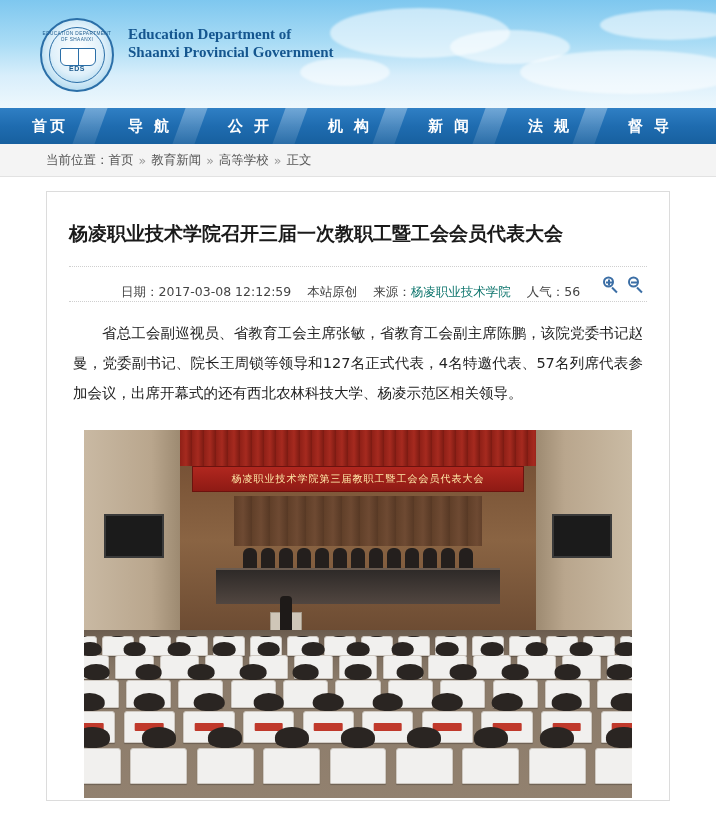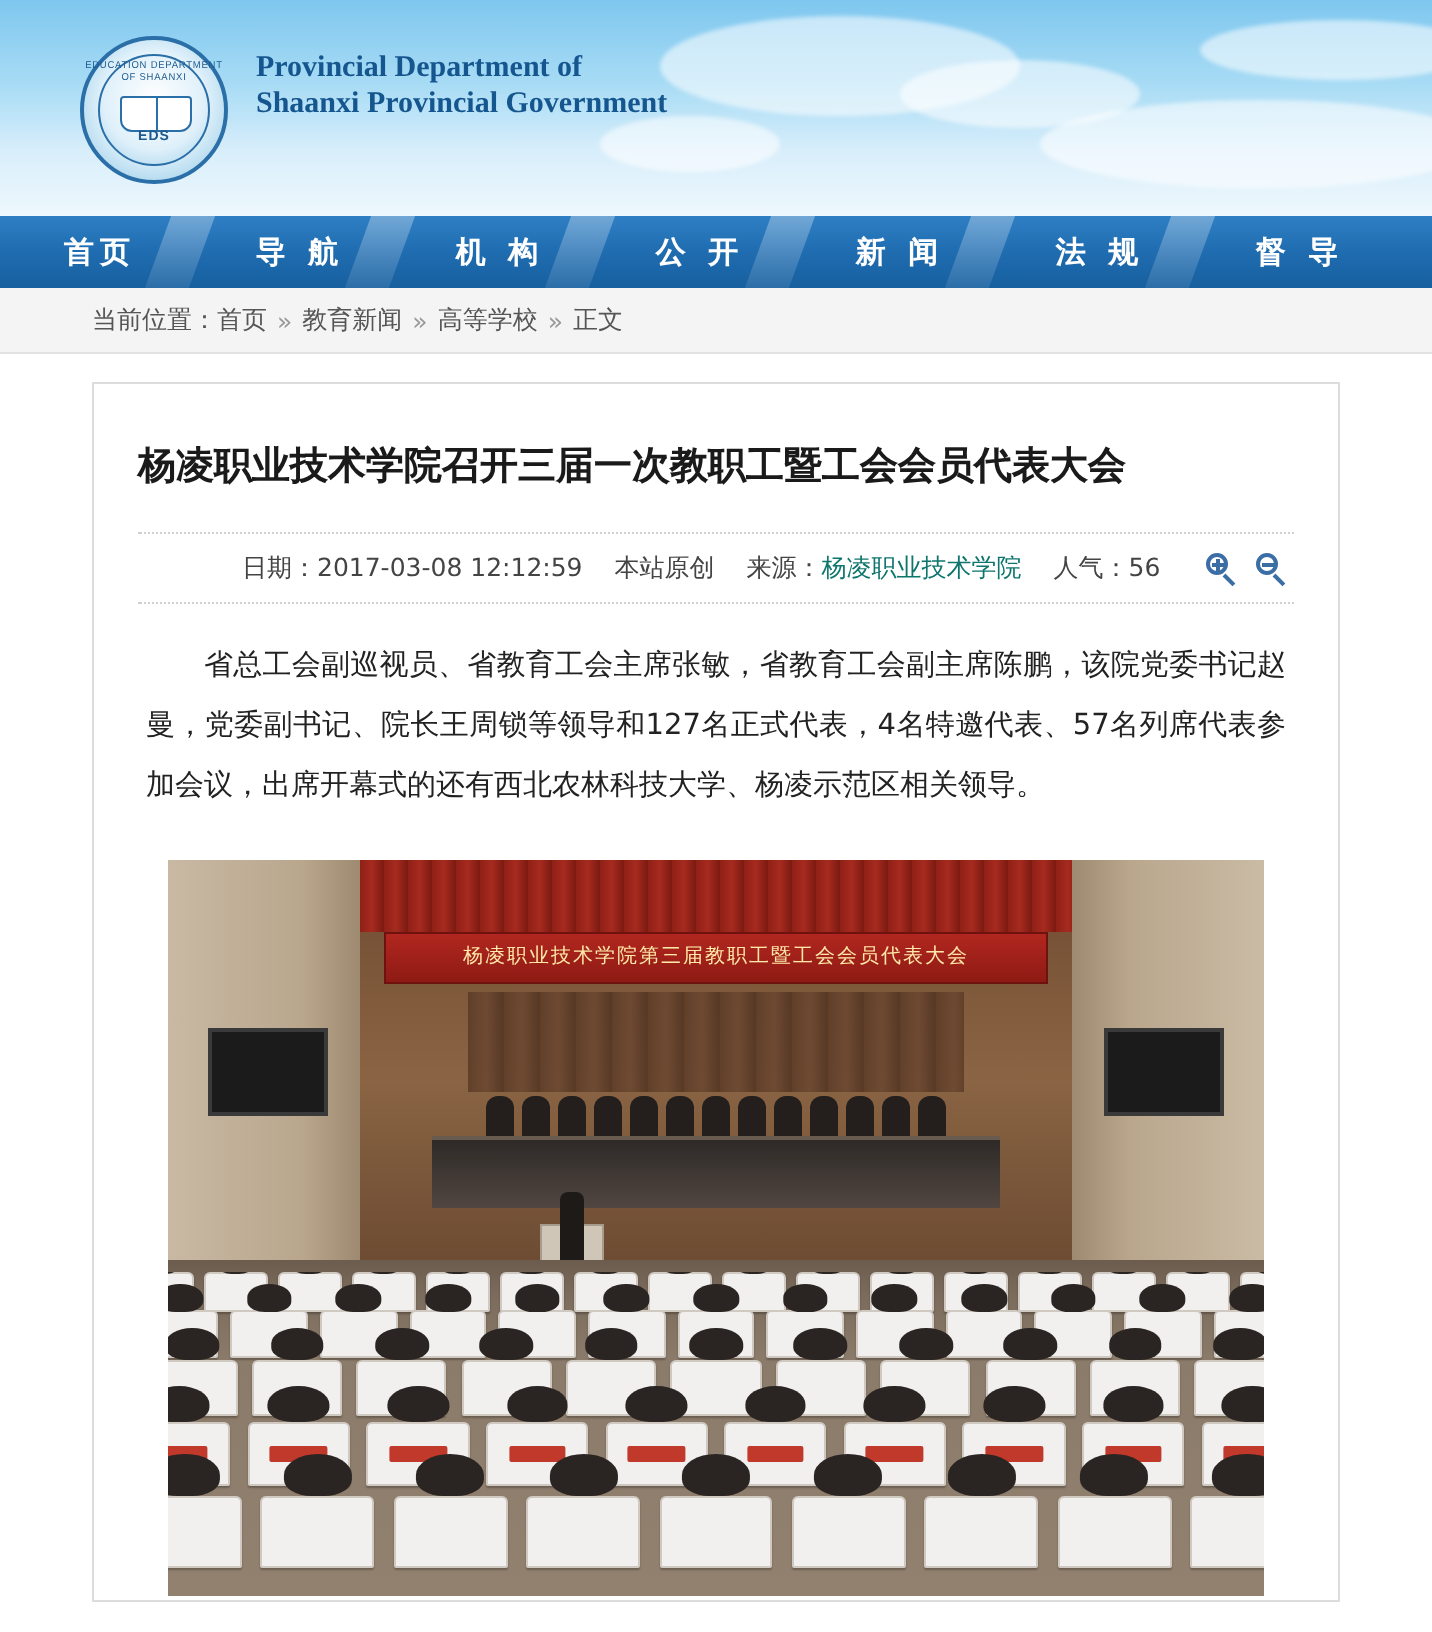--- a/index.html
+++ b/index.html
@@ -203,21 +203,21 @@
     font-weight: bold;
     color: #1a1a1a;
     line-height: 30px;
     padding: 6px 0 18px 0;
   }
   .meta-bar {
     border-top: 1px dotted #cfcfcf;
     border-bottom: 1px dotted #cfcfcf;
     height: 34px;
     display: flex;
-    align-items: center;
+    align-items: flex-end;
     font-size: 12.5px;
     color: #444;
     font-family: "DejaVu Sans", "Liberation Sans", sans-serif;
     position: relative;
   }
   .meta-bar .m-item { margin-right: 16px; white-space: nowrap; }
   .meta-bar .m-left { padding-left: 52px; display: flex; align-items: center; }
   .meta-bar .src-link { color: #0f766e; text-decoration: none; cursor: pointer; }
   .meta-tools {
     position: absolute;
@@ -403,37 +403,37 @@
 
     <div class="emblem">
       <div class="ring"></div>
       <div class="inner"></div>
       <div class="arc-text">EDUCATION DEPARTMENT OF SHAANXI</div>
       <div class="book"></div>
       <div class="eds">EDS</div>
     </div>
 
     <div class="title-block">
-      <div class="title-en1">Provincial Department of</div>
+      <div class="title-en1">Education Department of</div>
       <div class="title-en2">Shaanxi Provincial Government</div>
     </div>
   </div>
 
   <div class="nav">
     <div class="nav-item">
       <span>首页</span>
     </div>
     <div class="nav-item">
       <span>导 航</span>
     </div>
     <div class="nav-item">
+      <span>公 开</span>
+    </div>
+    <div class="nav-item">
       <span>机 构</span>
-    </div>
-    <div class="nav-item">
-      <span>公 开</span>
     </div>
     <div class="nav-item">
       <span>新 闻</span>
     </div>
     <div class="nav-item">
       <span>法 规</span>
     </div>
     <div class="nav-item">
       <span>督 导</span>
     </div>

